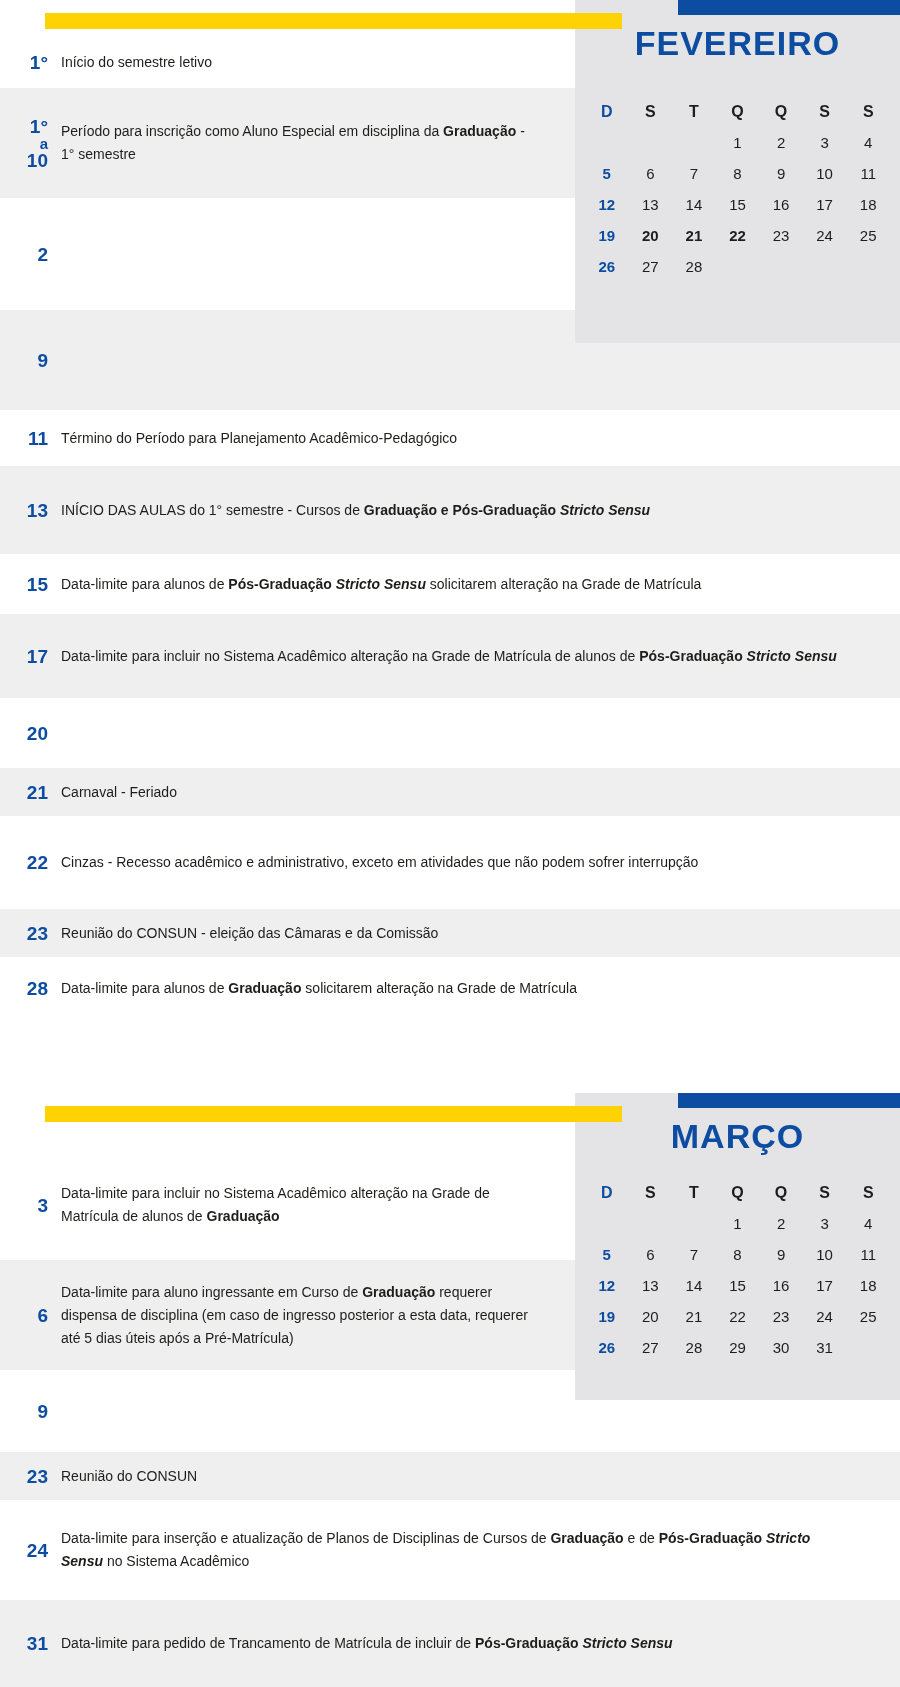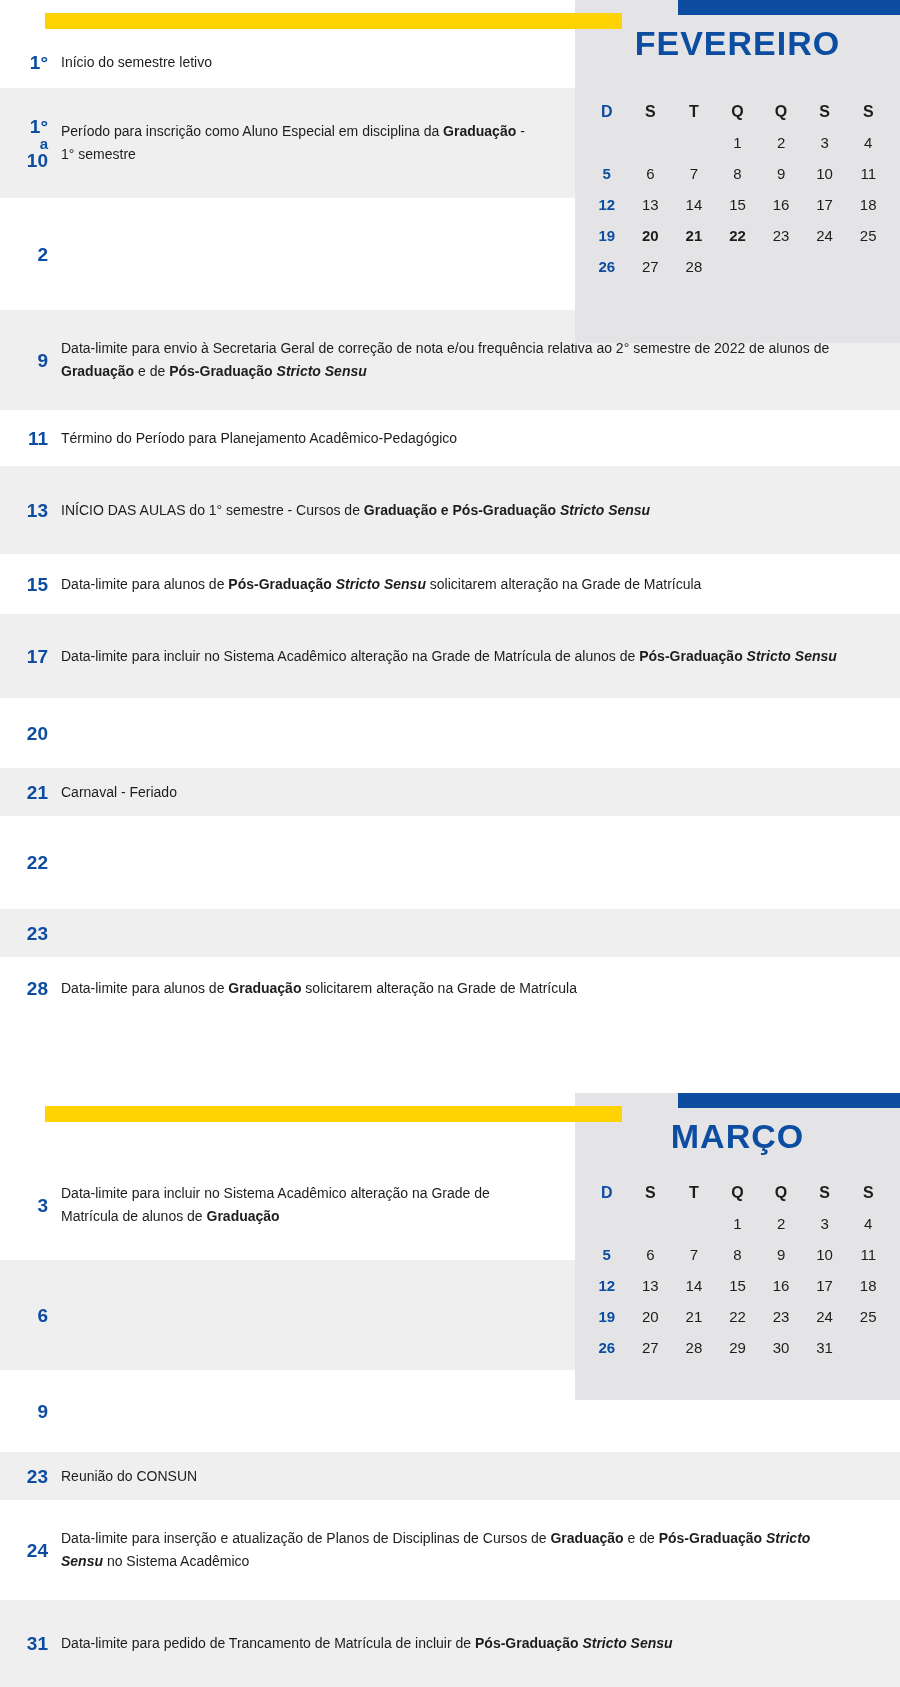--- a/index.html
+++ b/index.html
@@ -85,21 +85,20 @@
         </div>
         <div class="event narrow">
           <div class="num">
             <div>2</div>
           </div>
         </div>
         <div class="event shaded wide">
           <div class="num">
             <div>9</div>
           </div>
-          <div class="desc"><span>Data-limite para envio à Secretaria Geral de correção de nota e/ou frequência relativa ao 2° semestre de 2022 de alunos de </span><span style="font-weight: bold;">Graduação</span><span> e de </span><span style="font-weight: bold;">Pós-Graduação </span><span style="font-weight: bold; font-style: italic;">Stricto Sensu</span></div>
         </div>
         <div class="event wide">
           <div class="num">
             <div>11</div>
           </div>
           <div class="desc"><span>Término do Período para Planejamento Acadêmico-Pedagógico</span></div>
         </div>
         <div class="event shaded wide">
           <div class="num">
             <div>13</div>
@@ -126,25 +125,27 @@
         <div class="event shaded wide">
           <div class="num">
             <div>21</div>
           </div>
           <div class="desc"><span>Carnaval - Feriado</span></div>
         </div>
         <div class="event wide">
           <div class="num">
             <div>22</div>
           </div>
+          <div class="desc"><span>Cinzas - Recesso acadêmico e administrativo, exceto em atividades que não podem sofrer interrupção</span></div>
         </div>
         <div class="event shaded wide">
           <div class="num">
             <div>23</div>
           </div>
+          <div class="desc"><span>Reunião do CONSUN - eleição das Câmaras e da Comissão</span></div>
         </div>
         <div class="event wide">
           <div class="num">
             <div>28</div>
           </div>
           <div class="desc"><span>Data-limite para alunos de </span><span style="font-weight: bold;">Graduação</span><span> solicitarem alteração na Grade de Matrícula</span></div>
         </div>
       </div>
     <div class="panel">
       <div class="month-title">FEVEREIRO</div>
@@ -204,20 +205,21 @@
         <div class="event narrow">
           <div class="num">
             <div>3</div>
           </div>
           <div class="desc"><span>Data-limite para incluir no Sistema Acadêmico alteração na Grade de Matrícula de alunos de </span><span style="font-weight: bold;">Graduação</span></div>
         </div>
         <div class="event shaded narrow">
           <div class="num">
             <div>6</div>
           </div>
+          <div class="desc"><span>Data-limite para aluno ingressante em Curso de </span><span style="font-weight: bold;">Graduação</span><span> requerer dispensa de disciplina (em caso de ingresso posterior a esta data, requerer até 5 dias úteis após a Pré-Matrícula)</span></div>
         </div>
         <div class="event narrow">
           <div class="num">
             <div>9</div>
           </div>
         </div>
         <div class="event shaded wide">
           <div class="num">
             <div>23</div>
           </div>

